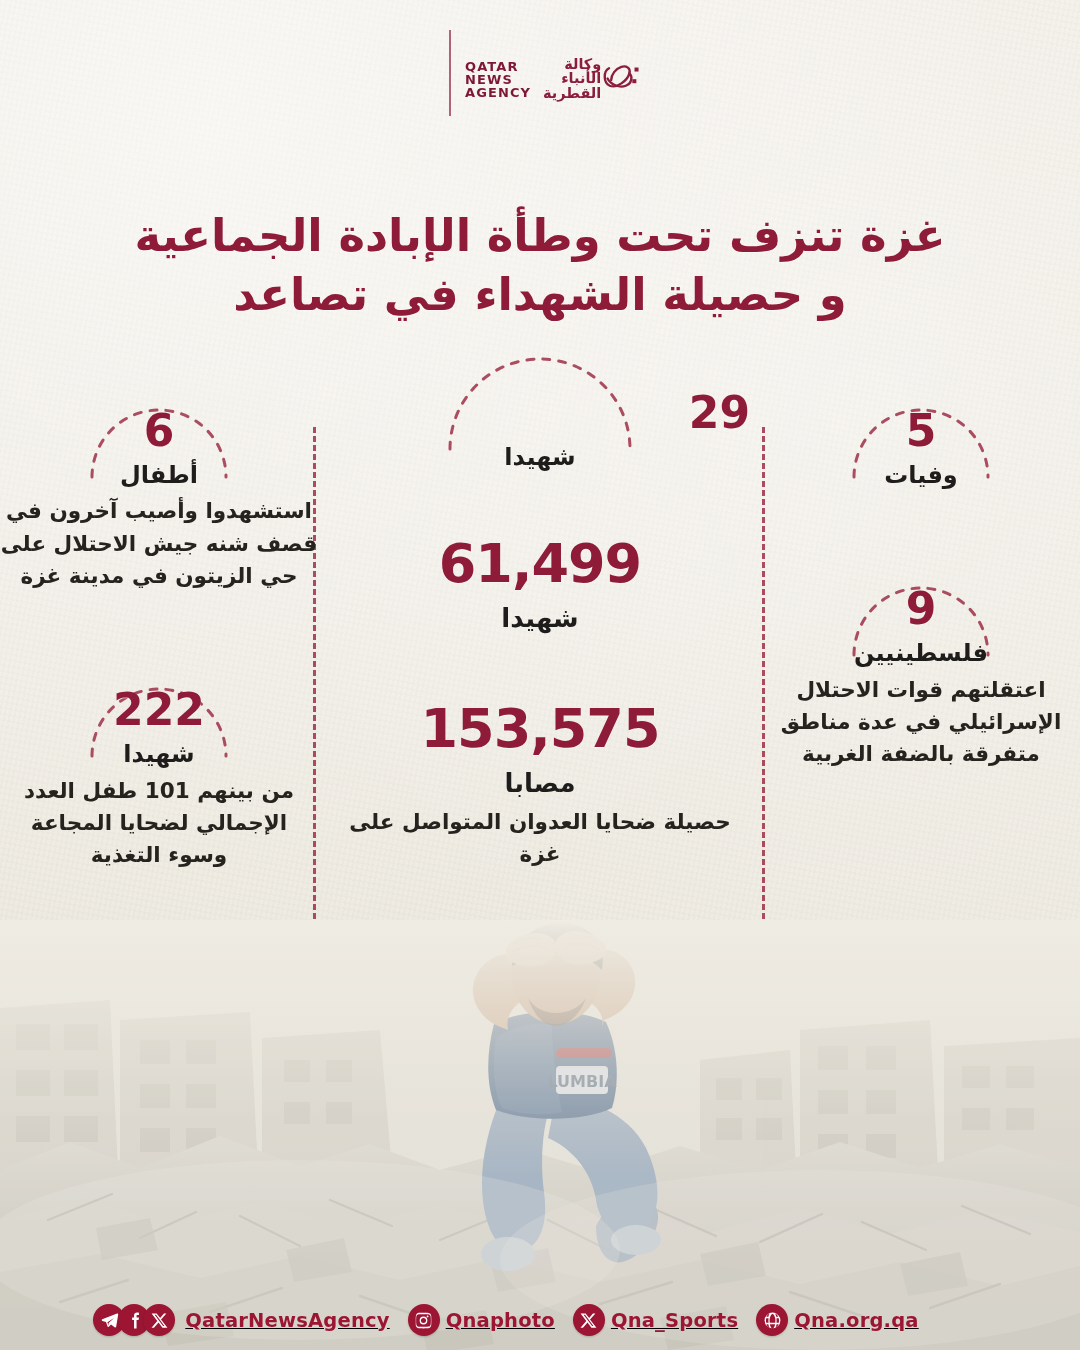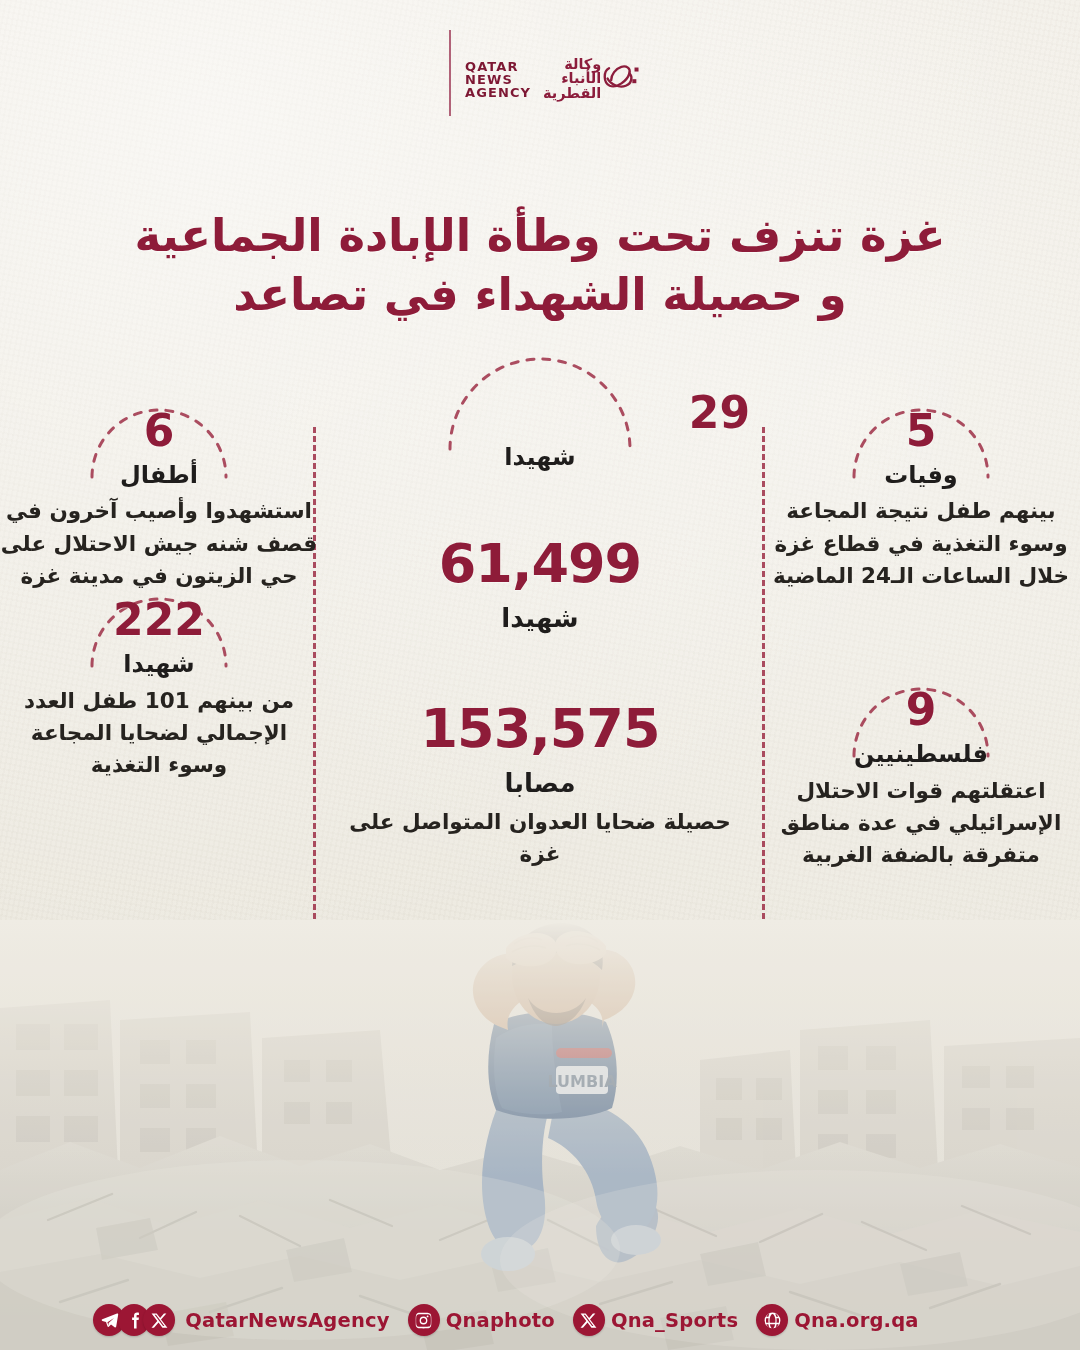--- a/index.html
+++ b/index.html
@@ -79,20 +79,21 @@
     position:absolute;left:0;bottom:0;width:1080px;height:430px;
     overflow:hidden;
   }
   .photo svg{display:block;width:1080px;height:430px;}
 
   
   .footer{
     position:absolute;left:0;bottom:14px;width:1012px;
     display:flex;align-items:center;justify-content:center;gap:0;
     direction:ltr;
+    text-decoration:underline;
   }
   .sgroup{display:flex;align-items:center;gap:6px;margin:0 9px;}
   .sicon{
     width:32px;height:32px;border-radius:50%;
     background:#9c1634;display:flex;align-items:center;justify-content:center;
     flex:0 0 auto;box-shadow:0 1px 2px rgba(0,0,0,.18);
   }
   .sicon svg{width:19px;height:19px;fill:#fff;}
   .shandle{font-size:19.5px;font-weight:bold;color:#9c1634;letter-spacing:.2px;}
   .icons-run{display:flex;align-items:center;}
@@ -137,21 +138,20 @@
     <div class="col col-right">
 
       <div class="stat" style="margin-top:48px;">
         <div class="arcwrap">
           <svg class="arc" width="150" height="80" viewBox="0 0 150 80">
             <path d="M8 78 A 67 67 0 0 1 142 78" fill="none" stroke="#9e2f47" stroke-width="3" stroke-dasharray="7 9" stroke-linecap="round" opacity=".85"></path>
           </svg>
         </div>
         <div class="num num-sm">5</div>
         <div class="unit">وفيات</div>
-        <div class="desc">بينهم طفل نتيجة المجاعة وسوء التغذية في قطاع غزة خلال الساعات الـ24 الماضية</div>
       </div>
 
       <div class="stat" style="margin-top:90px;">
         <div class="arcwrap">
           <svg class="arc" width="150" height="80" viewBox="0 0 150 80">
             <path d="M8 78 A 67 67 0 0 1 142 78" fill="none" stroke="#9e2f47" stroke-width="3" stroke-dasharray="7 9" stroke-linecap="round" opacity=".85"></path>
           </svg>
         </div>
         <div class="num num-sm">9</div>
         <div class="unit">فلسطينيين</div>
@@ -189,21 +189,21 @@
         <div class="arcwrap">
           <svg class="arc" width="150" height="80" viewBox="0 0 150 80">
             <path d="M8 78 A 67 67 0 0 1 142 78" fill="none" stroke="#9e2f47" stroke-width="3" stroke-dasharray="7 9" stroke-linecap="round" opacity=".85"></path>
           </svg>
         </div>
         <div class="num num-sm">6</div>
         <div class="unit">أطفال</div>
         <div class="desc">استشهدوا وأصيب آخرون في قصف شنه جيش الاحتلال على حي الزيتون في مدينة غزة</div>
       </div>
 
-      <div class="stat" style="">
+      <div class="stat" style="margin-top:90px;">
         <div class="arcwrap">
           <svg class="arc" width="150" height="80" viewBox="0 0 150 80">
             <path d="M8 78 A 67 67 0 0 1 142 78" fill="none" stroke="#9e2f47" stroke-width="3" stroke-dasharray="7 9" stroke-linecap="round" opacity=".85"></path>
           </svg>
         </div>
         <div class="num num-sm">222</div>
         <div class="unit">شهيدا</div>
         <div class="desc">من بينهم 101 طفل العدد الإجمالي لضحايا المجاعة وسوء التغذية</div>
       </div>
     </div>

